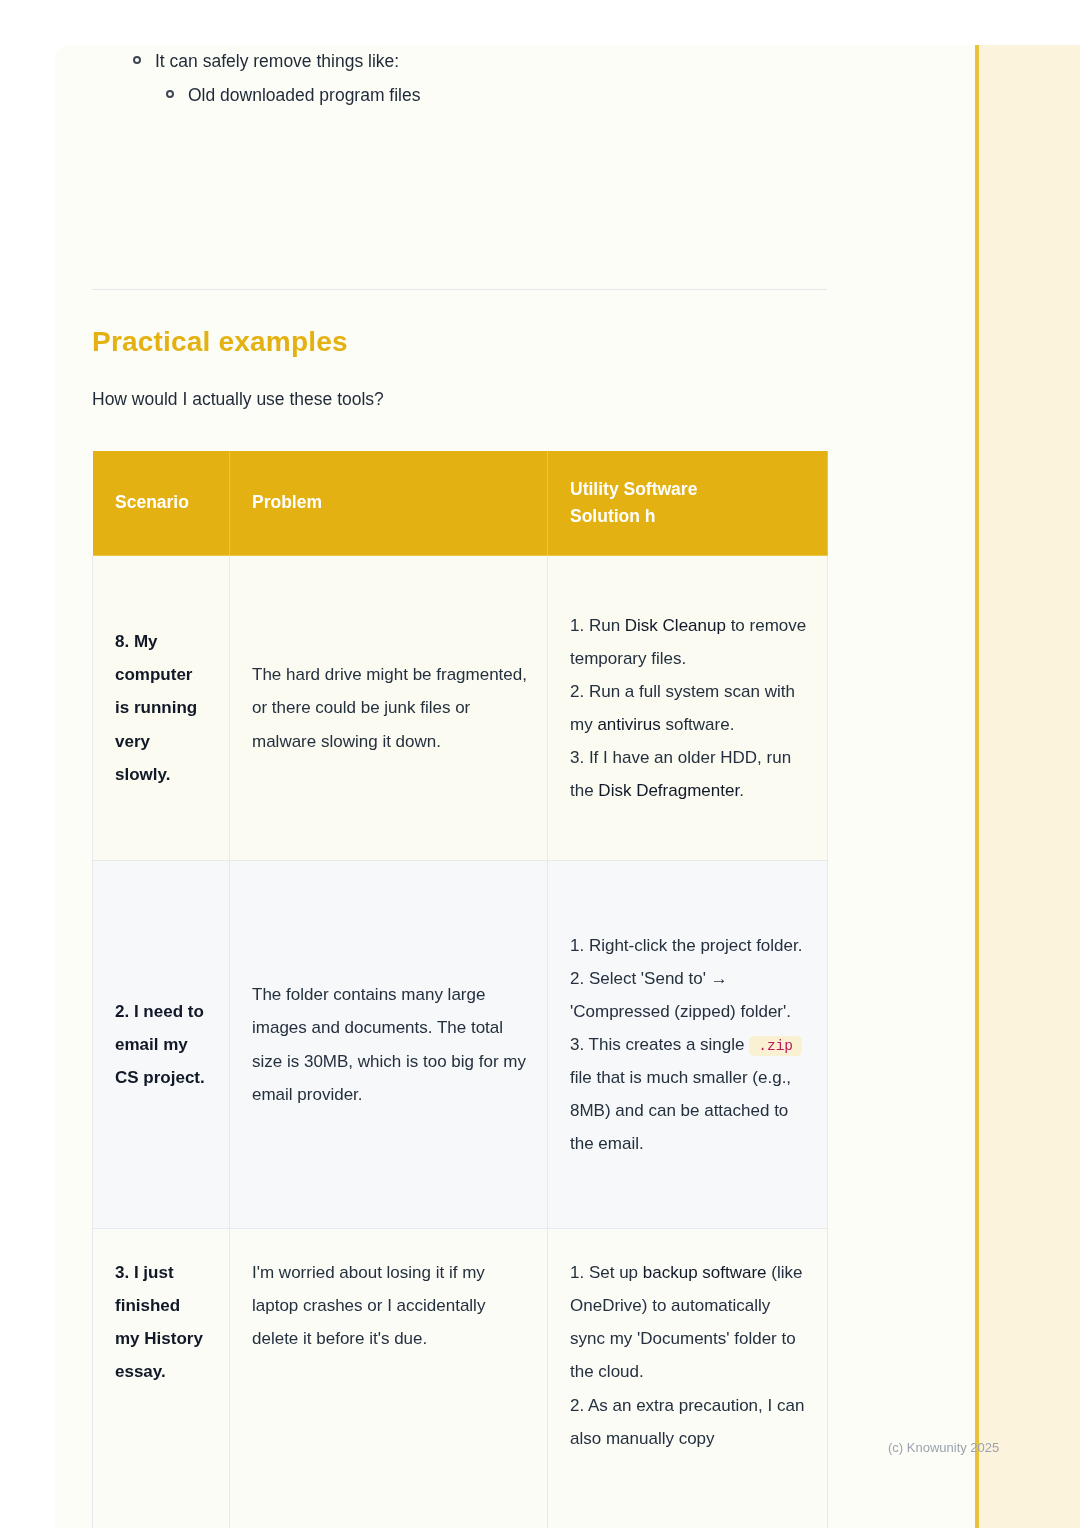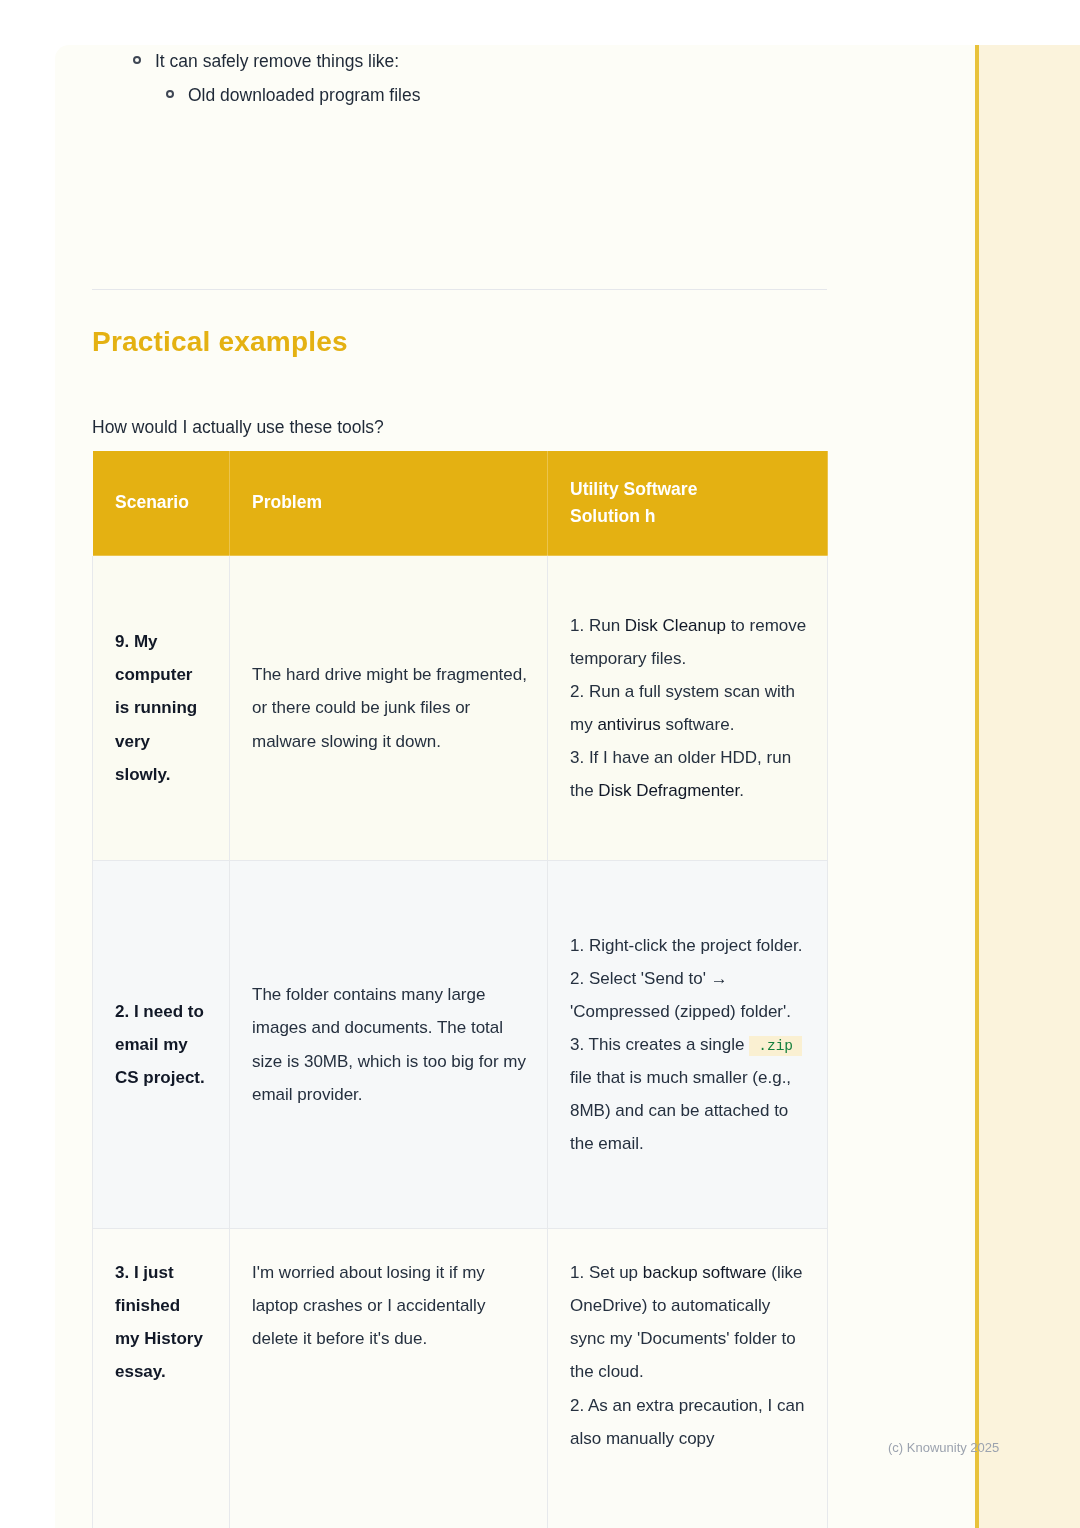--- a/index.html
+++ b/index.html
@@ -37,21 +37,21 @@
   .divider {
     position:absolute; left:92px; top:289px; width:735px; height:1px;
     background:#e5e7eb; border:none;
   }
   .heading {
     position:absolute; left:92px; top:326px;
     font-size:28px; font-weight:700; color:#e4b112; letter-spacing:0.2px;
   }
   .intro {
     position:absolute; left:92px; top:389px;
-    font-size:17.5px; color:#1f2937;margin-top:28px;
+    font-size:17.5px; color:#1f2937;
   }
   
   .table {
     position:absolute; left:92px; top:450px; width:735px;
     display:table; table-layout:fixed; border-collapse:collapse;
   }
   .tr { display:table-row; }
   .th, .td { display:table-cell; }
   .c1 { width:137px; }
   .c2 { width:318px; }
@@ -71,22 +71,22 @@
     vertical-align:middle;
   }
   .tr1 { height:305px; background:#fbfbf2; }
   .tr2 { height:368px; background:#f6f8f9; }
   .tr3 { height:430px; background:#fcfcf7; }
   .tr3 .td { vertical-align:top; padding-top:27px; }
   .td.scenario { font-weight:700; color:#111827; }
   .seg-bold { font-weight:400; color:#111827; }
   .seg-code {
     font-family:"Liberation Mono", monospace;
-    font-size:14.5px; color:#15803d;
-    background:#faf0d2; border-radius:0; padding:2px 9px;
+    font-size:14.5px; color:#be185d;
+    background:#faf0d2; border-radius:5px; padding:2px 9px;
   }
   .rich-line { }
   
   .footer {
     position:absolute; left:888px; top:1440px;
     font-size:13px; color:#9ca3af;
   }
 </style>
 </head>
 <body>
@@ -113,21 +113,21 @@
 
 <div class="table">
   <div class="tr thr">
     <div class="th c1">Scenario</div>
     <div class="th c2">Problem</div>
     <div class="th c3">Utility Software
 Solution h</div>
   </div>
 
   <div class="tr tr1">
-    <div class="td scenario c1">9. My computer is running very slowly.</div>
+    <div class="td scenario c1">8. My computer is running very slowly.</div>
     <div class="td problem c2">The hard drive might be fragmented, or there could be junk files or malware slowing it down.</div>
     <div class="td solution c3">
         <div class="rich-line"><span>1. Run </span><span class="seg-bold">Disk Cleanup</span><span> to remove temporary files.</span></div>
         <div class="rich-line"><span>2. Run a full system scan with my </span><span class="seg-bold">antivirus</span><span> software.</span></div>
         <div class="rich-line"><span>3. If I have an older HDD, run the </span><span class="seg-bold">Disk Defragmenter</span><span>.</span></div>
       </div>
   </div>
 
   <div class="tr tr2">
     <div class="td scenario c1">2. I need to email my CS project.</div>

